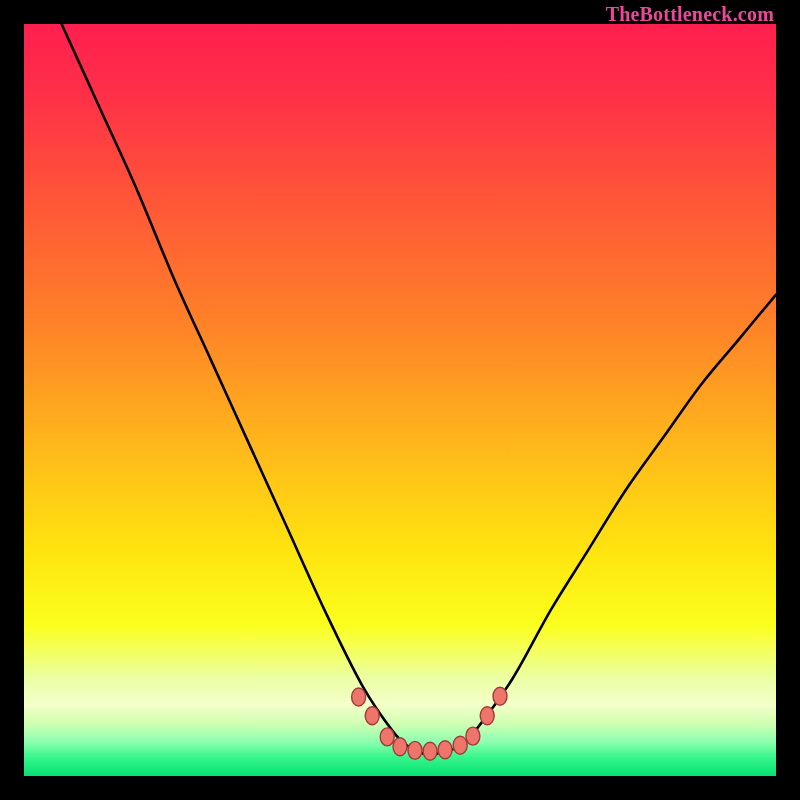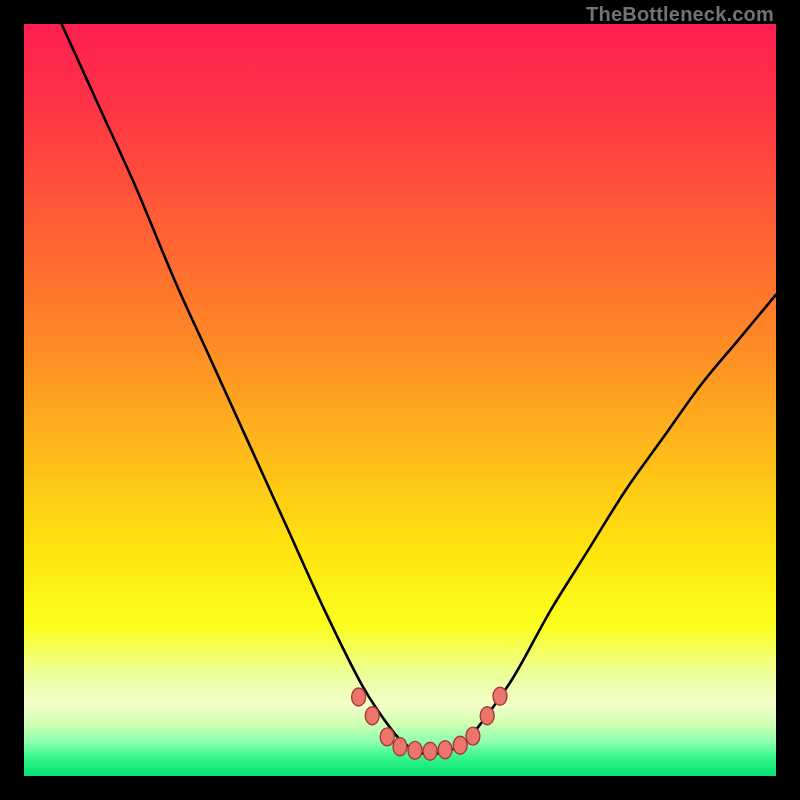--- a/index.html
+++ b/index.html
@@ -26,24 +26,24 @@
   }
   .gradient-bg {
     position: absolute;
     left: 0; top: 0;
     width: 100%; height: 100%;
   }
   .watermark {
     position: absolute;
     top: 3px;
     right: 26px;
-    font-family: Liberation Sans, sans-serif;
+    font-family: Liberation Serif, serif;
     font-size: 20px;
     font-weight: 600;
-    color: #737373;
+    color: #ec4899;
     letter-spacing: 0.2px;
   }
   svg.curves {
     position: absolute;
     left: 0; top: 0;
     width: 100%;
     height: 100%;
   }
 </style>
 </head>

